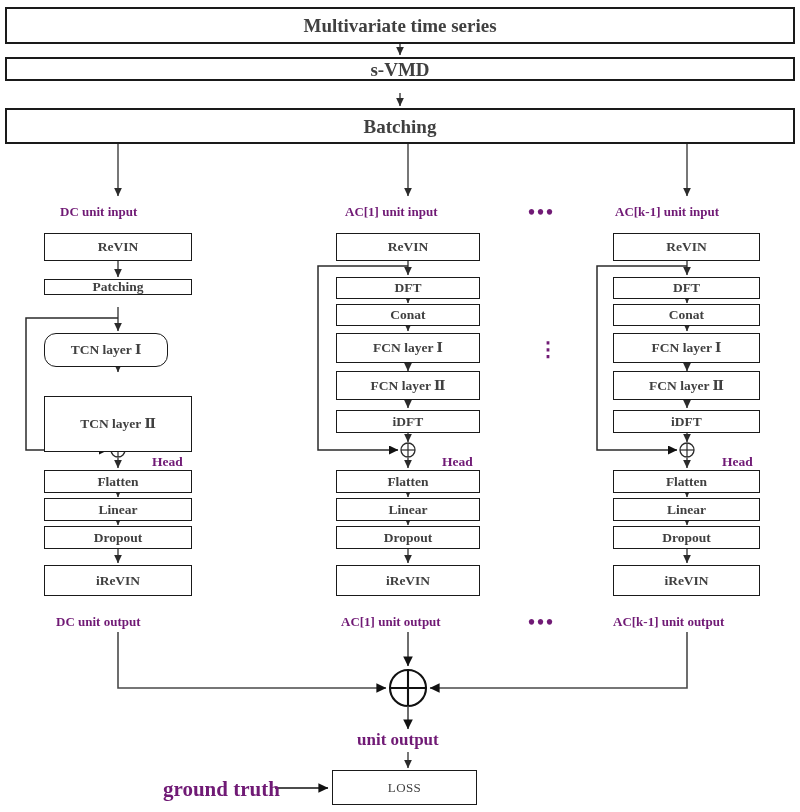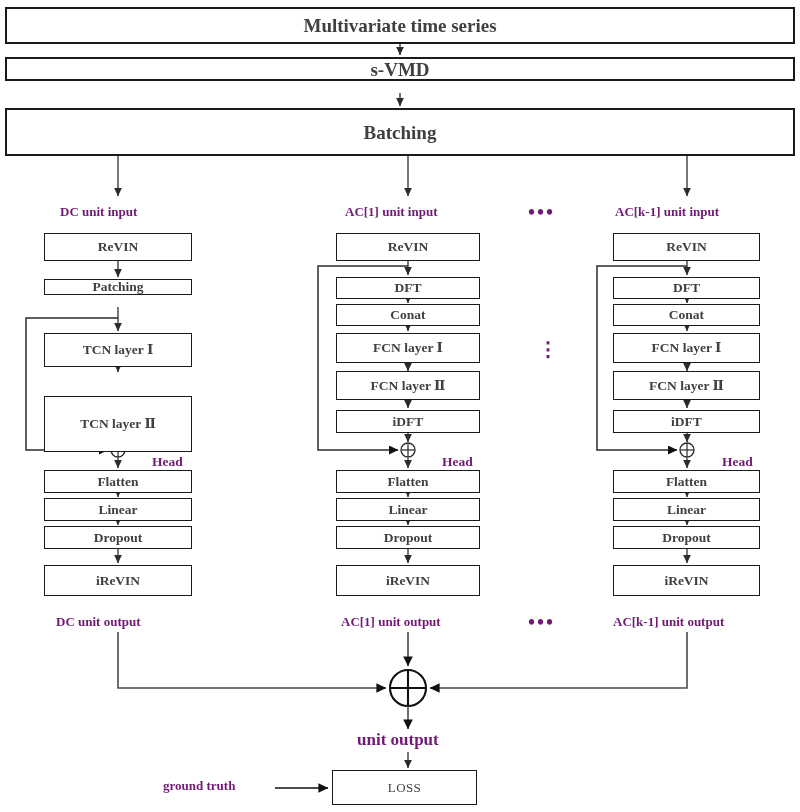--- a/index.html
+++ b/index.html
@@ -49,21 +49,21 @@
   .label {
     position: absolute;
     font-weight: bold;
     color: #701a75;
     white-space: nowrap;
     line-height: 1;
   }
   .label.col-head { font-size: 13px; }
   .label.head-tag { font-size: 13.5px; }
   .label.unit-out { font-size: 17px; }
-  .label.ground   { font-size: 13px; }
+  .label.ground   { font-size: 21px; }
   .label.dots-h {
     font-size: 20px;
     letter-spacing: 2px;
   }
   .label.dots-v {
     font-size: 20px;
     line-height: 0.42;
     text-align: center;
   }
   
@@ -176,39 +176,39 @@
   </svg>
 
   <div class="box wide" style="left:5px; top:7px; width:790px; height:37px;">
     <span>Multivariate time series</span>
   </div>
 
   <div class="box wide" style="left:5px; top:57px; width:790px; height:24px;">
     <span>s-VMD</span>
   </div>
 
-  <div class="box wide" style="left:5px; top:108px; width:790px; height:48px;">
+  <div class="box wide" style="left:5px; top:108px; width:790px; height:36px;">
     <span>Batching</span>
   </div>
 
   <div class="label col-head" style="left:60px; top:205px;">DC unit input</div>
   <div class="label col-head" style="left:345px; top:205px;">AC[1] unit input</div>
   <div class="label col-head" style="left:615px; top:205px;">AC[k-1] unit input</div>
 
   <div class="label dots-h" style="left:528px; top:202px;">•••</div>
 
   <div class="label dots-v" style="left:538px; top:345px;">⋮</div>
 
   <div class="box stage" style="left:44px; top:233px; width:148px; height:28px;">
     <span>ReVIN</span>
   </div>
   <div class="box stage" style="left:44px; top:279px; width:148px; height:16px;">
     <span>Patching</span>
   </div>
-  <div class="box stage" style="left:44px; top:333px; width:148px; height:34px;">
+  <div class="box stage" style="left:44px; top:333px; width:124px; height:34px;border-radius:12px;">
     <span>TCN layer Ⅰ</span>
   </div>
   <div class="box stage" style="left:44px; top:372px; width:148px; height:56px;margin-top:24px;">
     <span>TCN layer Ⅱ</span>
   </div>
 
   <div class="label head-tag" style="left:152px; top:455px;">Head</div>
 
   <div class="box stage" style="left:44px; top:470px; width:148px; height:23px;">
     <span>Flatten</span>

